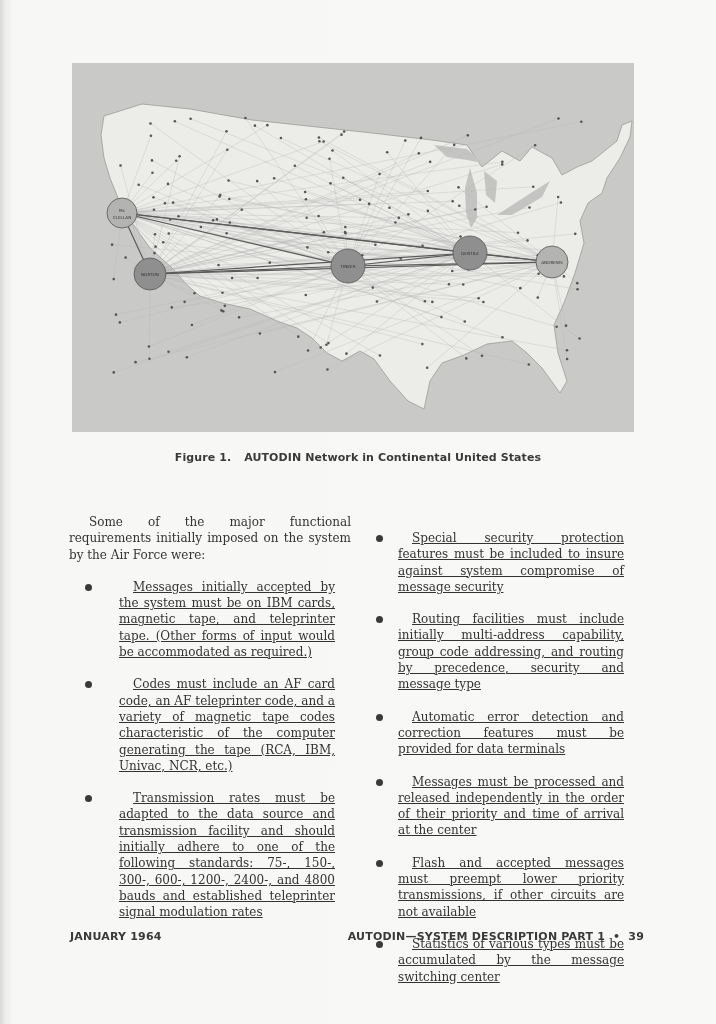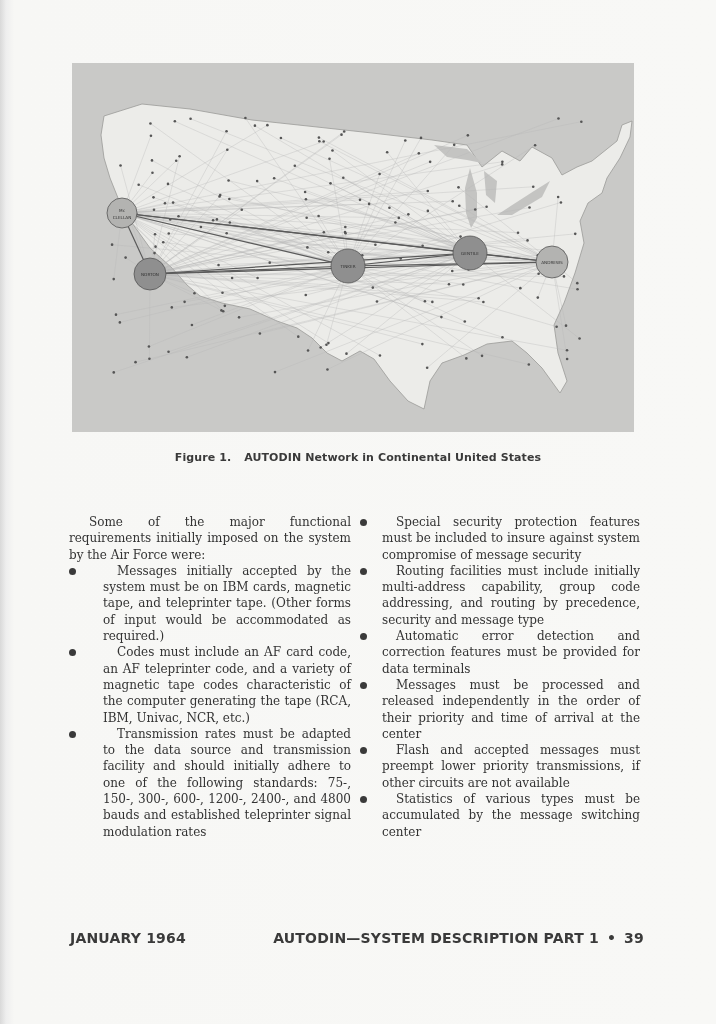--- a/index.html
+++ b/index.html
@@ -20,34 +20,34 @@
     font-size: 11px; font-weight: bold; color: #3a3a3a; letter-spacing: 0.1px;
   }
   .caption .fig-num { margin-right: 9px; }
   .col {
     position: absolute; top: 514px; width: 282px;
     font-size: 12px; line-height: 16.3px; color: #333;
   }
   .col-left { left: 69px; }
   .col-right { left: 358px; }
   .para { text-align: justify; text-indent: 20px; margin: 0; }
-  .item { position: relative; padding-left: 4px; margin: 0; }
+  .item { position: relative; padding-left: 4px; margin: 16px; text-decoration: underline; }
   .item .bullet {
     position: absolute; left: -2px; top: 5px; width: 7px; height: 7px;
     border-radius: 50%; background: #3a3a3a;
   }
   .col-left .item { padding-left: 34px; }
   .col-left .item .bullet { left: 0; }
   .col-right .item { padding-left: 24px; }
   .col-right .item .bullet { left: 2px; }
   .item .txt { display: block; text-align: justify; text-indent: 14px; }
   .footer {
     position: absolute; top: 930px;
     font-family: "DejaVu Sans", "Liberation Sans", sans-serif;
-    font-size: 14px; font-weight: bold; color: #3a3a3a; letter-spacing: 0.2px;
+    font-size: 11px; font-weight: bold; color: #3a3a3a; letter-spacing: 0.2px;
   }
   .footer-left { left: 70px; }
   .footer-right { right: 72px; }
   .footer-right .sep { margin: 0 8px; }
 </style>
 </head>
 <body>
 
 <div class="figure">
   <svg id="map" viewBox="0 0 562 369">

